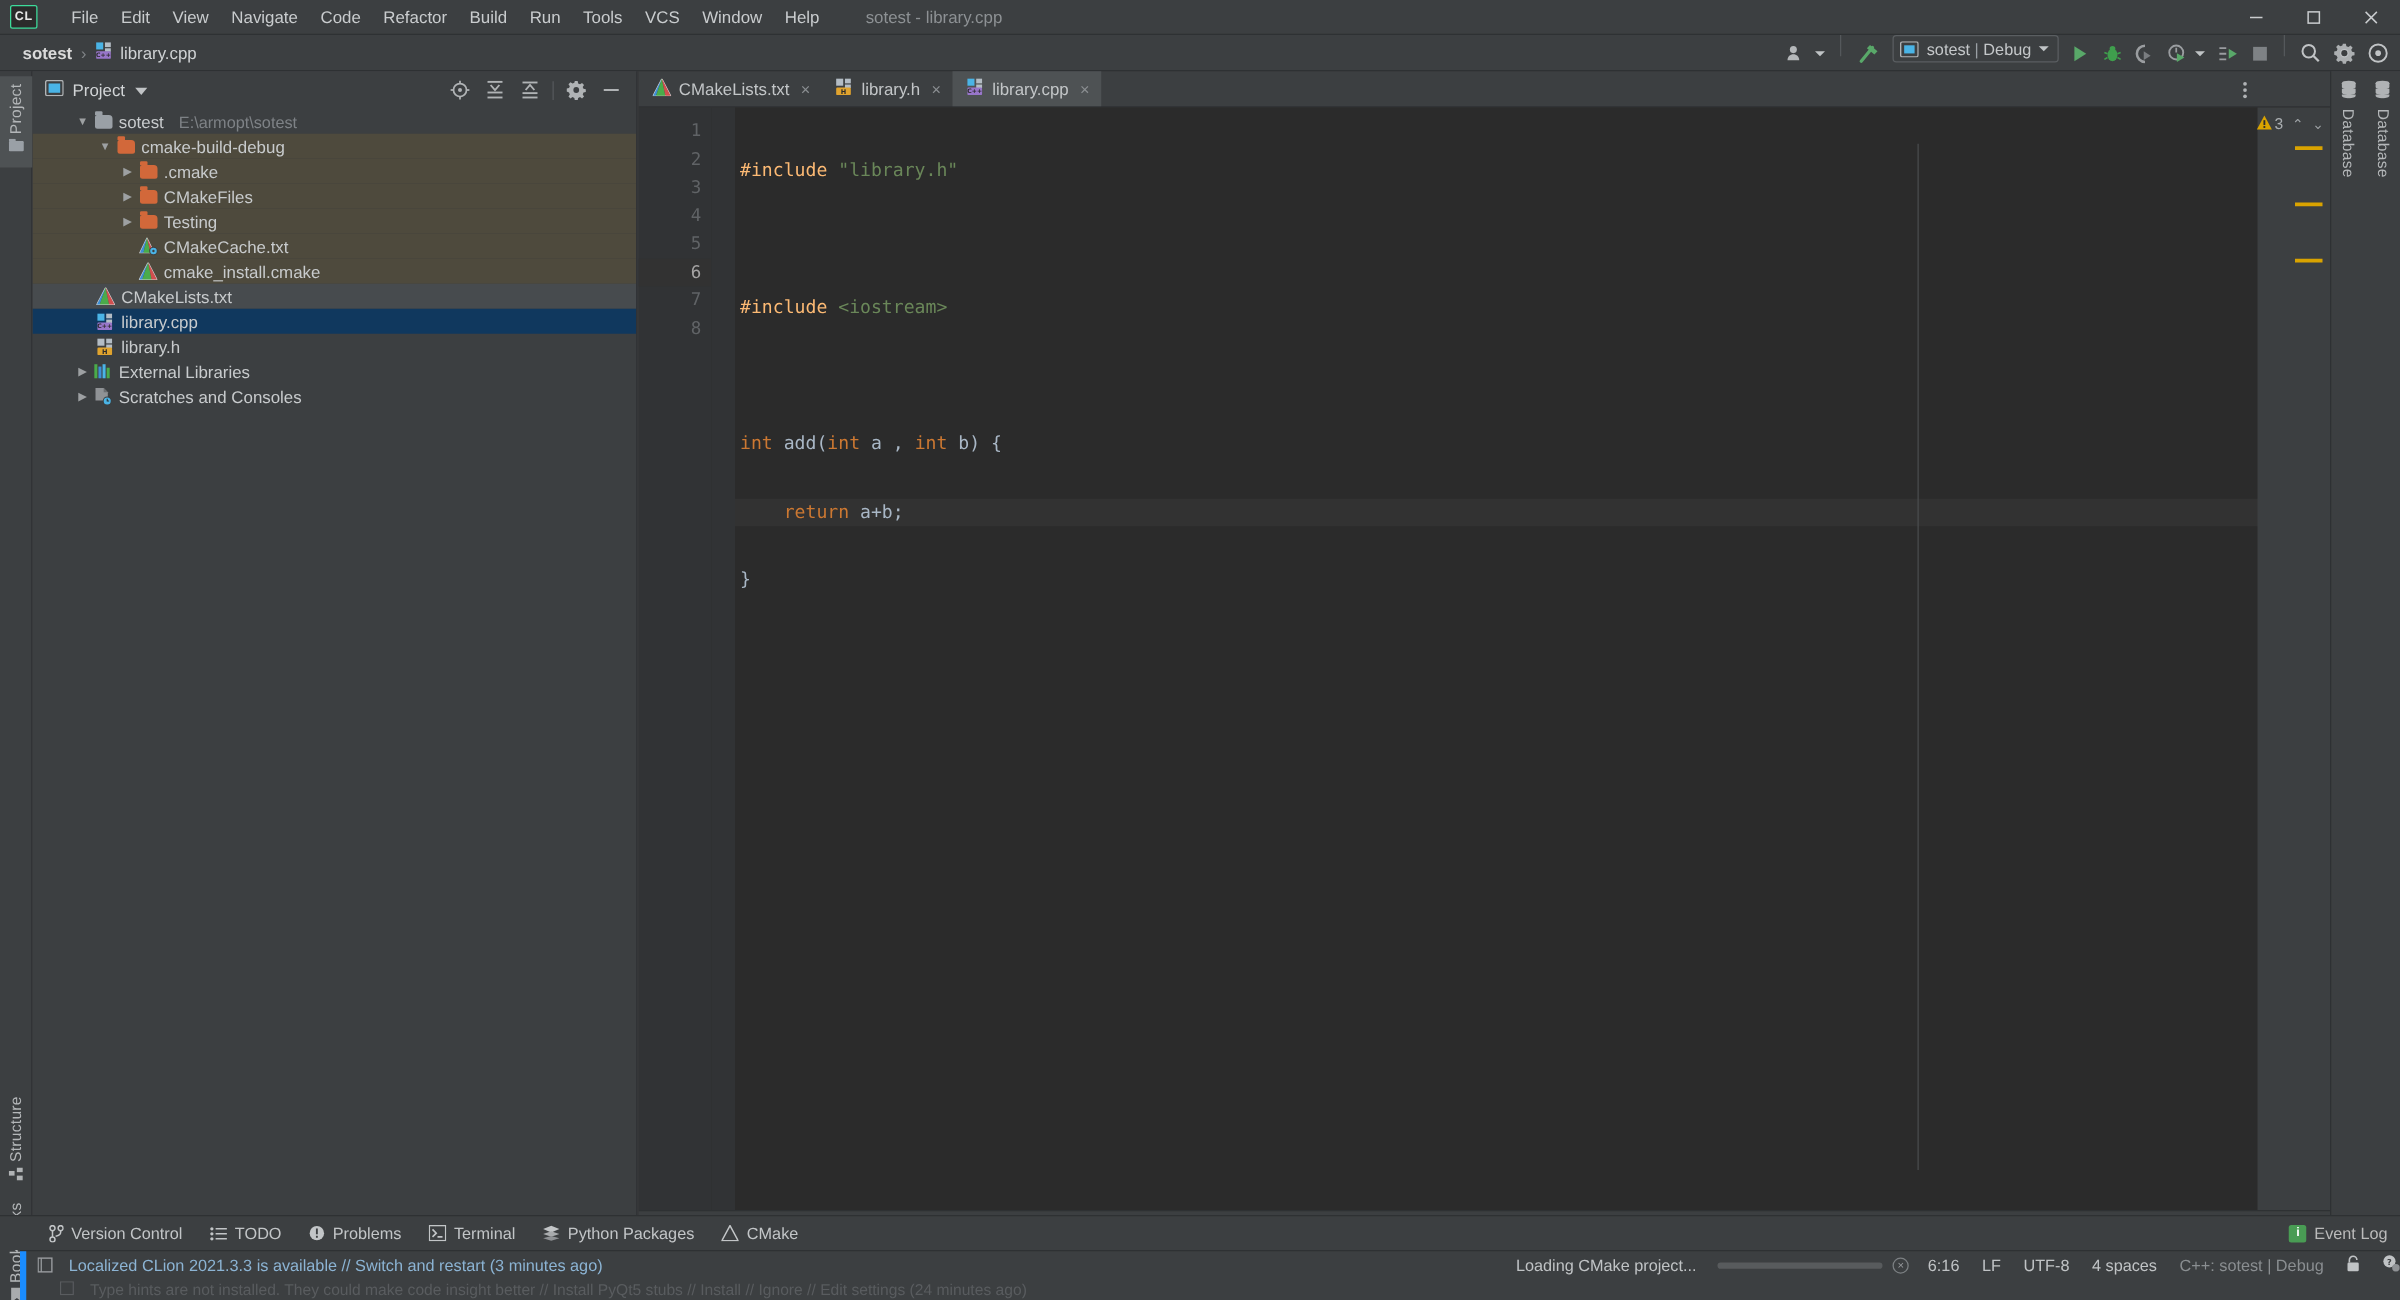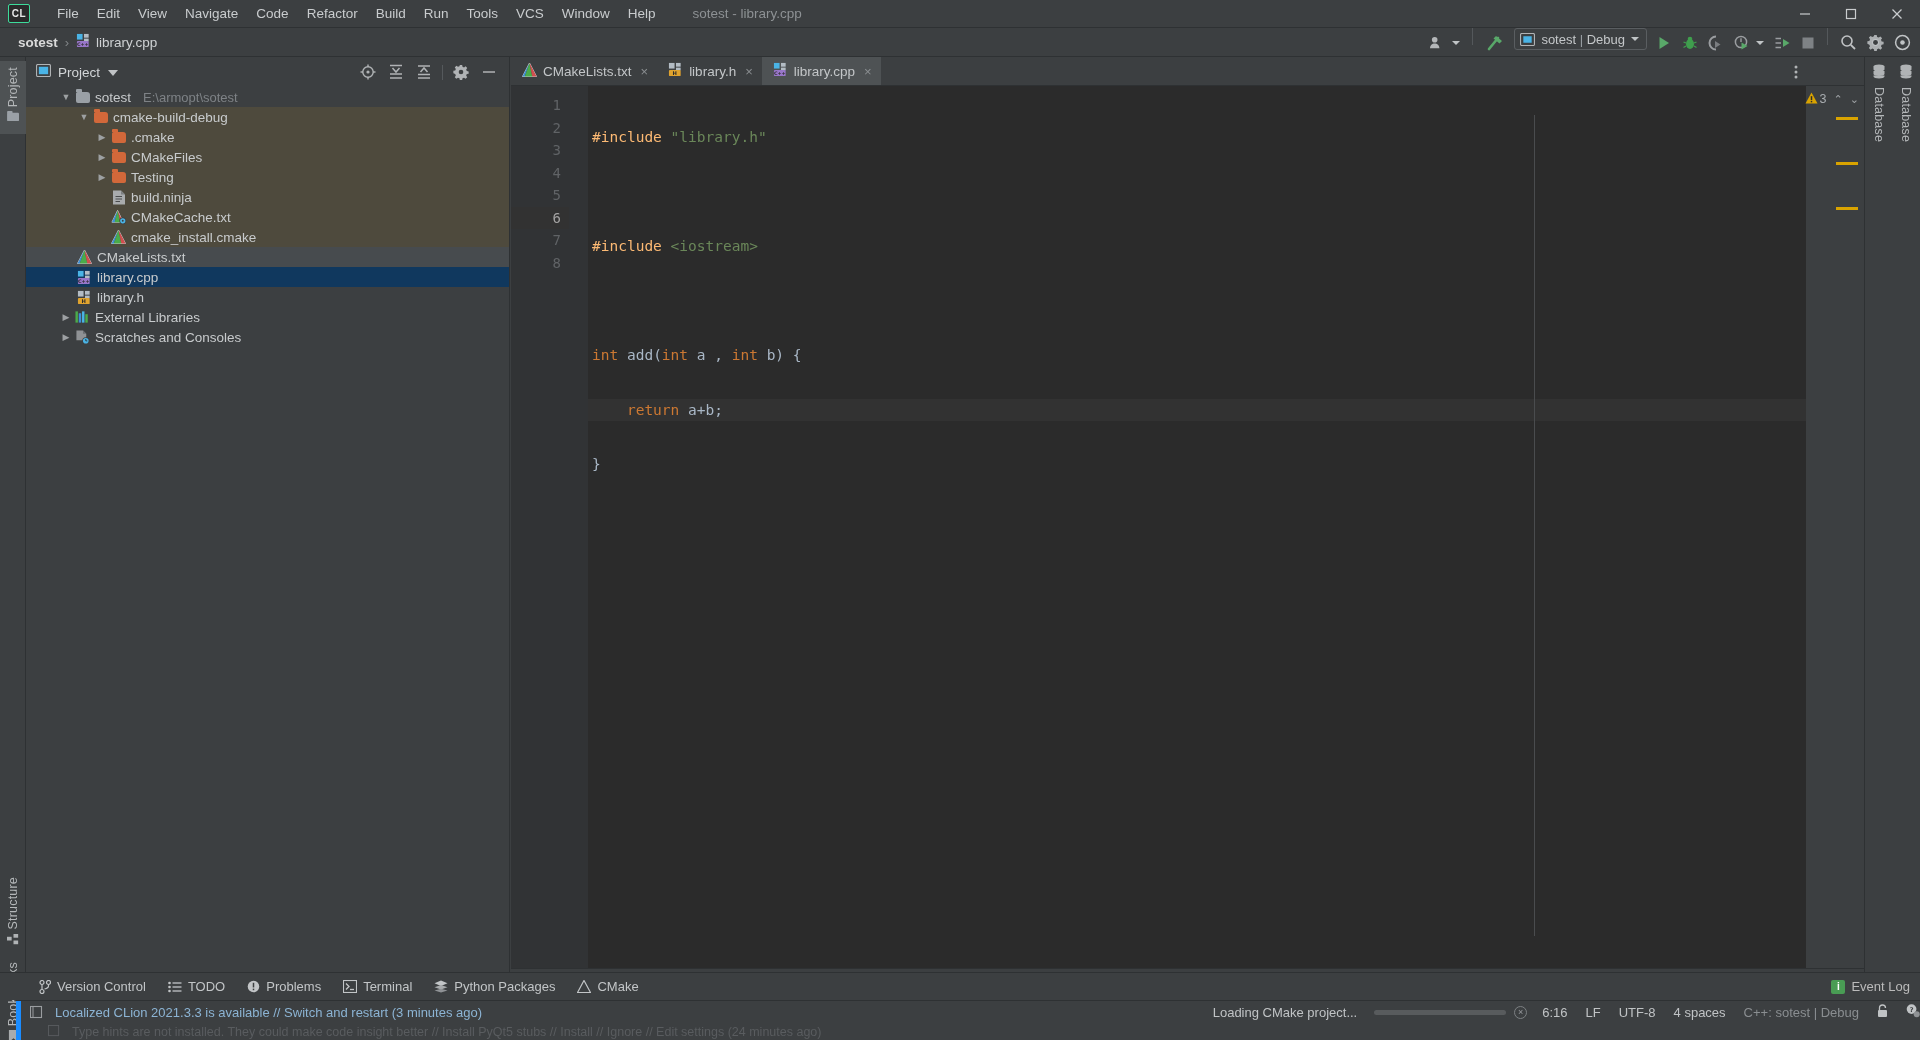--- a/index.html
+++ b/index.html
@@ -540,32 +540,20 @@
     </div>
 
     <div class="trow module-bg" style="padding-left:68px">
       <span class="arrow">▶</span>
       <span class="ico">
           <span class="folder-orange"></span>
         </span>
       <span>Testing</span>
     </div>
 
-    <div class="trow module-bg" style="padding-left:84px">
-      <span class="ico">
-        <svg width="14" height="15" viewBox="0 0 14 15">
-            <path d="M1 0.5h8l4 4v10H1z" fill="#a8abad"></path>
-            <path d="M9 0.5v4h4" fill="#7d8082"></path>
-            <line x1="3.5" y1="6.5" x2="10" y2="6.5" stroke="#4a4c4e" stroke-width="1"></line>
-            <line x1="3.5" y1="9" x2="10" y2="9" stroke="#4a4c4e" stroke-width="1"></line>
-            <line x1="3.5" y1="11.5" x2="8" y2="11.5" stroke="#4a4c4e" stroke-width="1"></line>
-          </svg>
-      </span>
-      <span>build.ninja</span>
-    </div>
 
     <div class="trow module-bg" style="padding-left:84px">
       <span class="ico">
         <svg width="16" height="15" viewBox="0 0 17 15">
           <path d="M7 0 L13 12.5 L1 12.5 Z" fill="none" stroke="#cfd2d4" stroke-width="1"></path>
           <path d="M7 0 L4 12.5 L1 12.5 Z" fill="#3e8fd6"></path>
           <path d="M7 0 L4 12.5 L10 12.5 Z" fill="#4aab4a"></path>
           <path d="M7 0 L10 12.5 L13 12.5 Z" fill="#d14f4f"></path>
           <circle cx="12.5" cy="11" r="3.6" fill="#3c3f41"></circle>
           <circle cx="12.5" cy="11" r="2.8" fill="#4ab4e6"></circle>

